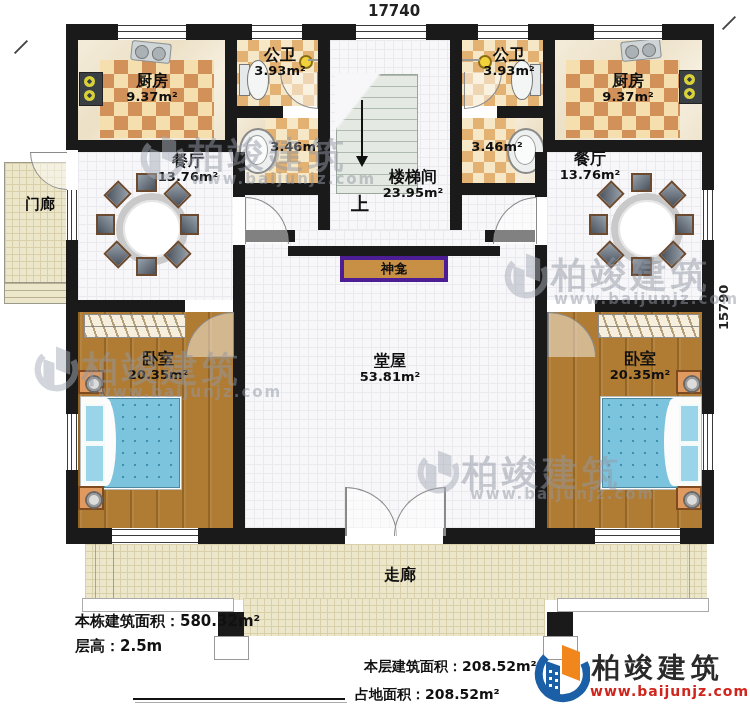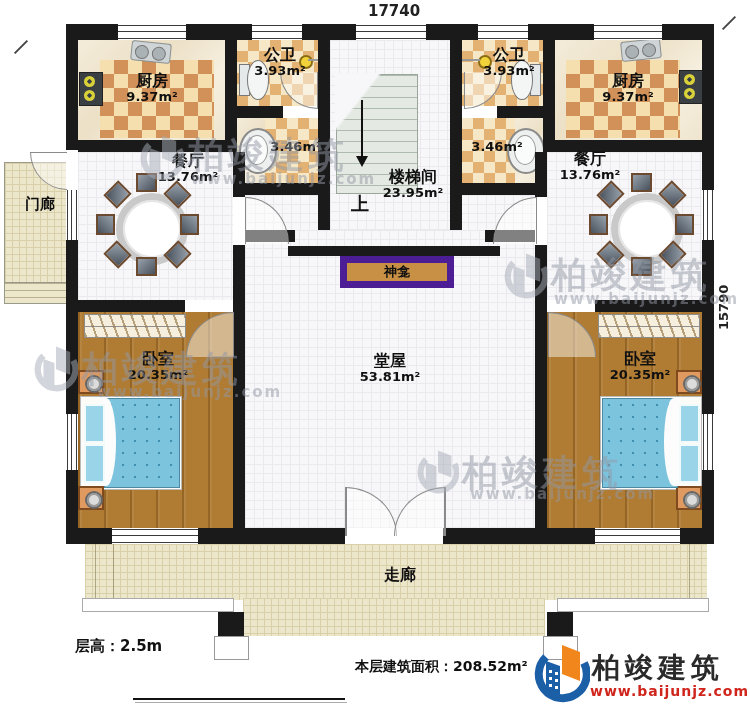--- a/index.html
+++ b/index.html
@@ -144,21 +144,21 @@
   <div class="door" style="left:186px;top:312px;width:46px;height:44px;border-top-width:1px;border-left-width:1px;border-right-width:1px;border-top-left-radius:100% 100%;"></div>
   <div class="door" style="left:548px;top:312px;width:46px;height:44px;border-top-width:1px;border-right-width:1px;border-left-width:1px;border-top-right-radius:100% 100%;"></div>
   <div class="door" style="left:345px;top:487px;width:49px;height:48px;border-top-width:1px;border-right-width:1px;border-left-width:2px;border-top-right-radius:100% 100%;"></div>
   <div class="door" style="left:394px;top:487px;width:49px;height:48px;border-top-width:1px;border-left-width:1px;border-right-width:2px;border-top-left-radius:100% 100%;"></div>
 
   <div class="stairs" style="left:336px;top:74px;width:80px;height:118px;"></div>
   <div class="abs" style="left:335px;top:73px;width:46px;height:58px;z-index:5;background:linear-gradient(to bottom right,#f7f7f9 0 48%,transparent 52%);"></div>
   <div class="abs" style="left:361px;top:100px;width:2px;height:58px;background:#111;z-index:6;"></div>
   <div class="abs" style="left:356px;top:156px;width:0;height:0;border-left:6px solid transparent;border-right:6px solid transparent;border-top:11px solid #111;z-index:6;"></div>
 
-  <div class="abs" style="left:340px;top:256px;width:100px;height:18px;background:#c89045;border:7px solid #4c1d95;z-index:6;display:flex;align-items:center;justify-content:center;">
+  <div class="abs" style="left:340px;top:256px;width:100px;height:18px;background:#c89045;border:4px solid #4c1d95;z-index:6;display:flex;align-items:center;justify-content:center;">
     <span class="rarea" style="font-size:13px;">神龛</span>
   </div>
 
   <div class="tbl" style="left:116px;top:193px;"></div>
   <div class="chair" style="left:136px;top:173px;"></div>
   <div class="chair" style="left:167px;top:185px;transform:rotate(45deg);"></div>
   <div class="chair" style="left:179px;top:215px;transform:rotate(90deg);"></div>
   <div class="chair" style="left:167px;top:245px;transform:rotate(135deg);"></div>
   <div class="chair" style="left:136px;top:257px;"></div>
   <div class="chair" style="left:107px;top:245px;transform:rotate(45deg);"></div>
@@ -326,24 +326,26 @@
   <div class="wm" style="left:417px;top:447px;">
     <svg width="42" height="52" viewBox="0 0 56 64" style="position:absolute;left:0;top:0;opacity:.5;">
       <path d="M12 14 A24 24 0 1 0 50 20" fill="none" stroke="#a7adb8" stroke-width="8"></path>
       <path d="M28 2 L46 9 V38 L28 31 Z" fill="#a7adb8"></path>
       <path d="M12 18 L26 23 V56 L12 51 Z" fill="#a7adb8"></path>
     </svg>
     <div class="wm-name" style="position:absolute;left:45px;top:2px;">柏竣建筑</div>
     <div class="wm-url" style="position:absolute;left:53px;top:38px;">www.baijunjz.com</div>
   </div>
 
+  <div class="foot" style="left:75px;top:612px;">本栋建筑面积：580.32m²</div>
   <div class="foot" style="left:75px;top:637px;">层高：2.5m</div>
   <div class="abs" style="left:133px;top:698px;width:212px;height:2px;background:#111;z-index:50;"></div>
   <div class="abs" style="left:135px;top:702px;width:212px;height:1px;background:#aaa;z-index:50;"></div>
-  <div class="foot" style="left:355px;top:658px;font-size:14px;">本层建筑面积：208.52m²</div>
+  <div class="foot" style="left:364px;top:658px;font-size:14px;">本层建筑面积：208.52m²</div>
+  <div class="foot" style="left:355px;top:686px;font-size:14px;">占地面积：208.52m²</div>
 
   <div class="abs" style="left:534px;top:641px;width:210px;height:70px;z-index:50;">
     <svg width="56" height="64" viewBox="0 0 56 64" style="position:absolute;left:0;top:2px;">
       <path d="M12 14 A24 24 0 1 0 50 20" fill="none" stroke="#1b5fa7" stroke-width="8"></path>
       <path d="M28 2 L46 9 V38 L28 31 Z" fill="#f0861c"></path>
       <path d="M12 18 L26 23 V56 L12 51 Z" fill="#1b5fa7"></path>
       <g fill="#fff">
         <rect x="15" y="27" width="3" height="3"></rect>
           <rect x="21" y="29" width="3" height="3"></rect>
         <rect x="15" y="34" width="3" height="3"></rect>

